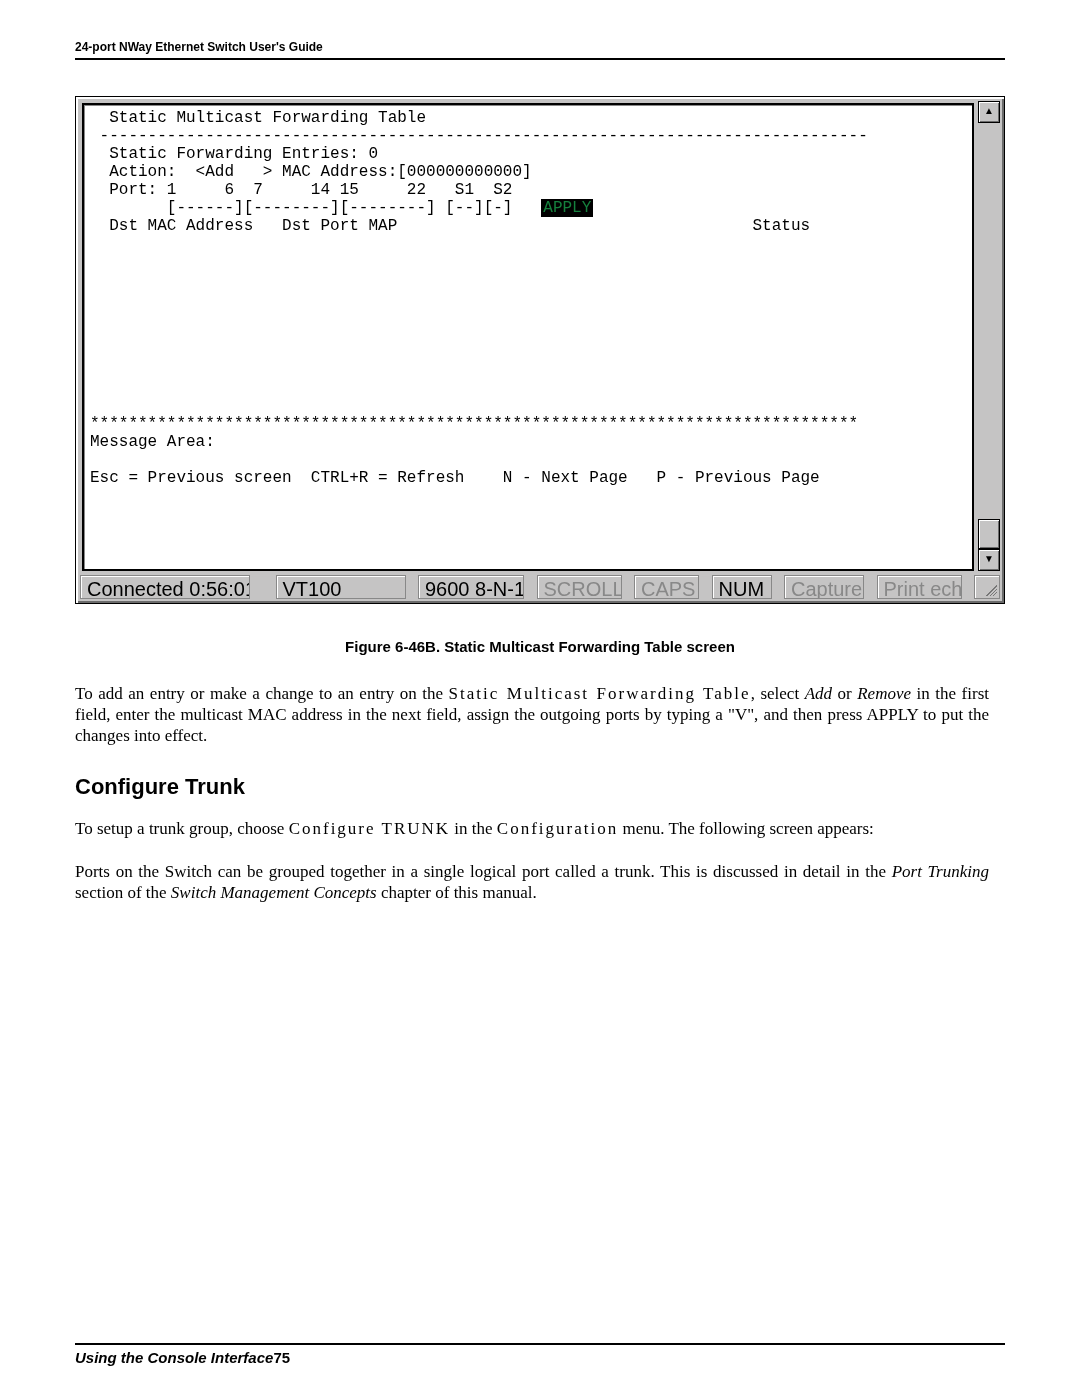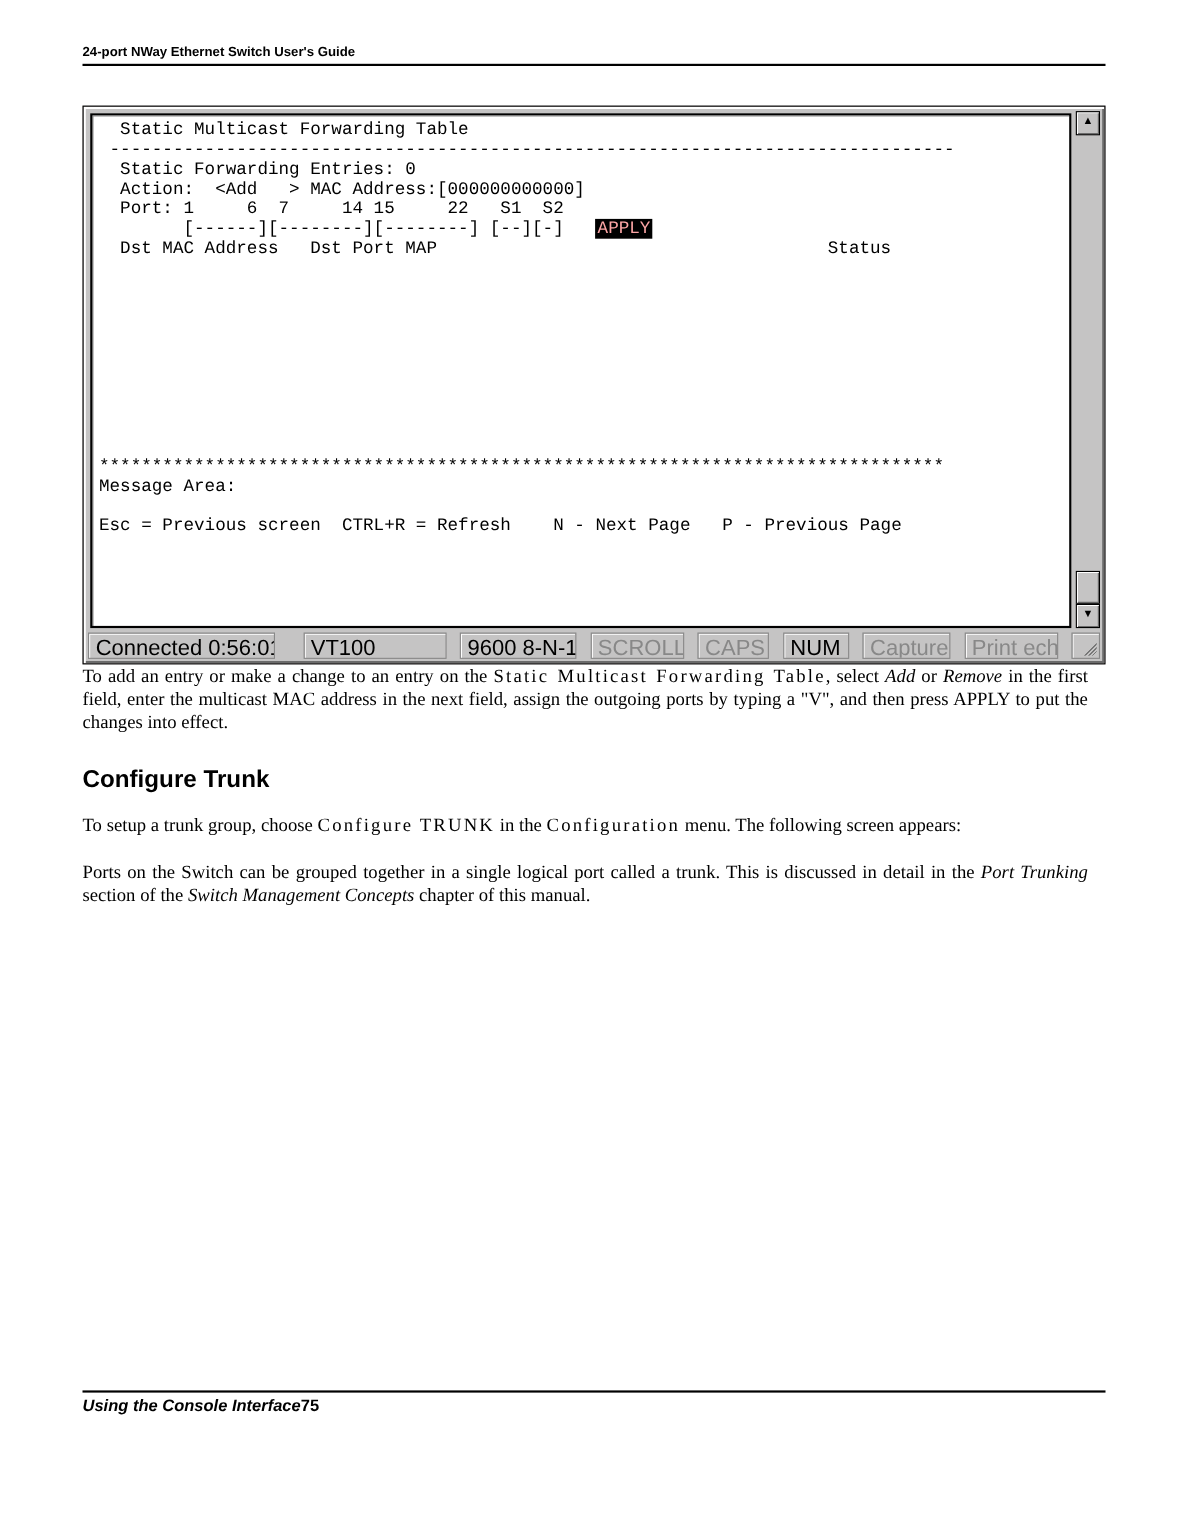--- a/index.html
+++ b/index.html
@@ -48,21 +48,21 @@
   .terminal-content {
     font-family: "Courier New", Courier, monospace;
     font-size: 16px;
     line-height: 18px;
     white-space: pre;
     padding: 4px 6px;
     color: #000;
   }
   .apply-highlight {
     background: #000;
-    color: #fca5a5;
+    color: #15803d;
     padding: 0 2px;
     text-align: right;
   }
   .scrollbar-area {
     position: absolute;
     right: 4px;
     top: 4px;
     width: 22px;
     bottom: 32px;
     background: #c5c4c4;
@@ -235,20 +235,21 @@
       <div class="status-cell status-scroll status-dim">SCROLL</div>
       <div class="status-cell status-caps status-dim">CAPS</div>
       <div class="status-cell status-num">NUM</div>
       <div class="status-cell status-capture status-dim">Capture</div>
       <div class="status-cell status-print status-dim">Print echo</div>
       <div class="resize-grip"></div>
     </div>
 
   </div>
 
+  <div class="figure-caption">Figure 6-46B.  Static Multicast Forwarding Table screen</div>
 
   <p class="body-text">
     <span>To add an entry or make a change to an entry on the </span><span class="spaced">Static Multicast Forwarding Table</span><span>, select </span><span class="italic">Add</span><span> or </span><span class="italic">Remove</span><span> in the first field, enter the multicast MAC address in the next field, assign the outgoing ports by typing a "V", and then press APPLY to put the changes into effect.</span>
   </p>
 
   <div class="section-heading">Configure Trunk</div>
 
   <p class="body-text">
     <span>To setup a trunk group, choose </span><span class="spaced">Configure TRUNK</span><span> in the </span><span class="spaced">Configuration</span><span> menu. The following screen appears:</span>
   </p>

